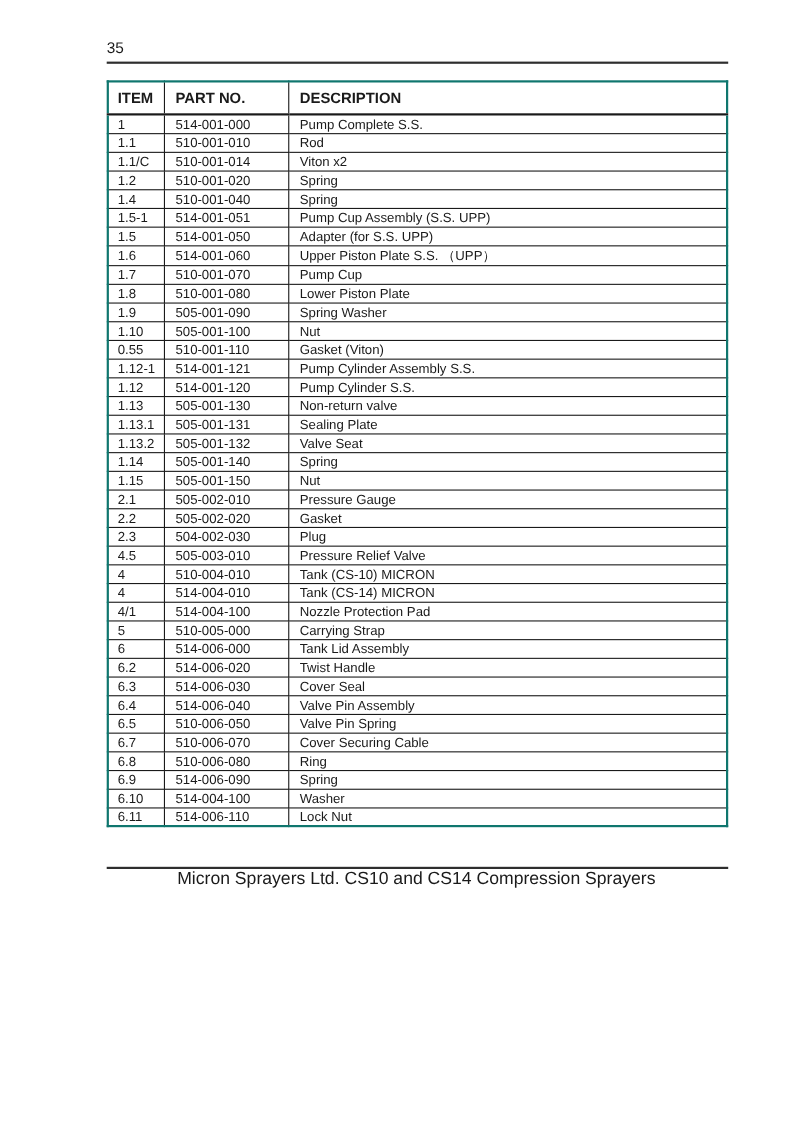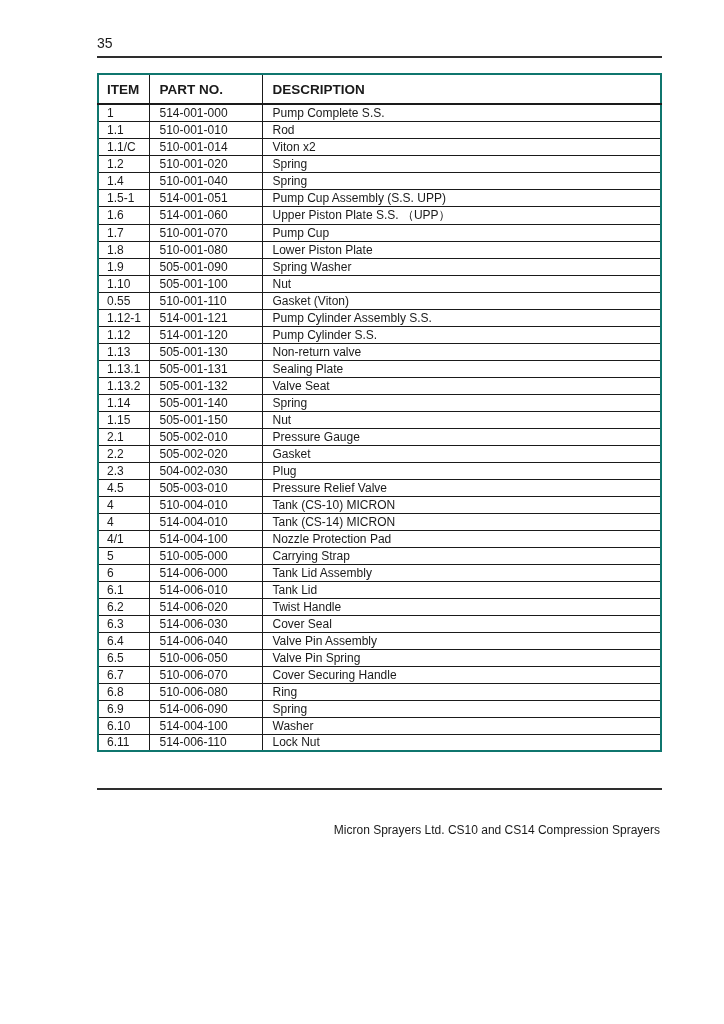--- a/index.html
+++ b/index.html
@@ -59,26 +59,25 @@
   }
   table.parts th:nth-child(2), table.parts td:nth-child(2),
   table.parts th:nth-child(3), table.parts td:nth-child(3) {
     padding-left: 10px;
   }
   .footer-rule {
     margin-top: 36px;
     border-top: 2px solid #2e2e2e;
   }
   .footer-text {
-    text-align: right;
-    font-size: 12px;
+    text-align: center;
+    font-size: 16px;
     line-height: 16px;
     padding-top: 2px;
     padding-right: 2px;
-    margin-top: 30px;
   }
 </style>
 </head>
 <body>
 
 <div class="page">
 
   <div class="page-number">35</div>
 
   <div class="top-rule"></div>
@@ -121,20 +120,25 @@
           <td>1.4</td>
           <td>510-001-040</td>
           <td>Spring</td>
         </tr>
         <tr>
           <td>1.5-1</td>
           <td>514-001-051</td>
           <td>Pump Cup Assembly (S.S. UPP)</td>
         </tr>
         <tr>
+          <td>1.5</td>
+          <td>514-001-050</td>
+          <td>Adapter (for S.S. UPP)</td>
+        </tr>
+        <tr>
           <td>1.6</td>
           <td>514-001-060</td>
           <td>Upper Piston Plate S.S.  （UPP）</td>
         </tr>
         <tr>
           <td>1.7</td>
           <td>510-001-070</td>
           <td>Pump Cup</td>
         </tr>
         <tr>
@@ -231,25 +235,20 @@
           <td>5</td>
           <td>510-005-000</td>
           <td>Carrying Strap</td>
         </tr>
         <tr>
           <td>6</td>
           <td>514-006-000</td>
           <td>Tank Lid Assembly</td>
         </tr>
         <tr>
-          <td>6.1</td>
-          <td>514-006-010</td>
-          <td>Tank Lid</td>
-        </tr>
-        <tr>
           <td>6.2</td>
           <td>514-006-020</td>
           <td>Twist Handle</td>
         </tr>
         <tr>
           <td>6.3</td>
           <td>514-006-030</td>
           <td>Cover Seal</td>
         </tr>
         <tr>
@@ -258,21 +257,21 @@
           <td>Valve Pin Assembly</td>
         </tr>
         <tr>
           <td>6.5</td>
           <td>510-006-050</td>
           <td>Valve Pin Spring</td>
         </tr>
         <tr>
           <td>6.7</td>
           <td>510-006-070</td>
-          <td>Cover Securing Handle</td>
+          <td>Cover Securing Cable</td>
         </tr>
         <tr>
           <td>6.8</td>
           <td>510-006-080</td>
           <td>Ring</td>
         </tr>
         <tr>
           <td>6.9</td>
           <td>514-006-090</td>
           <td>Spring</td>

